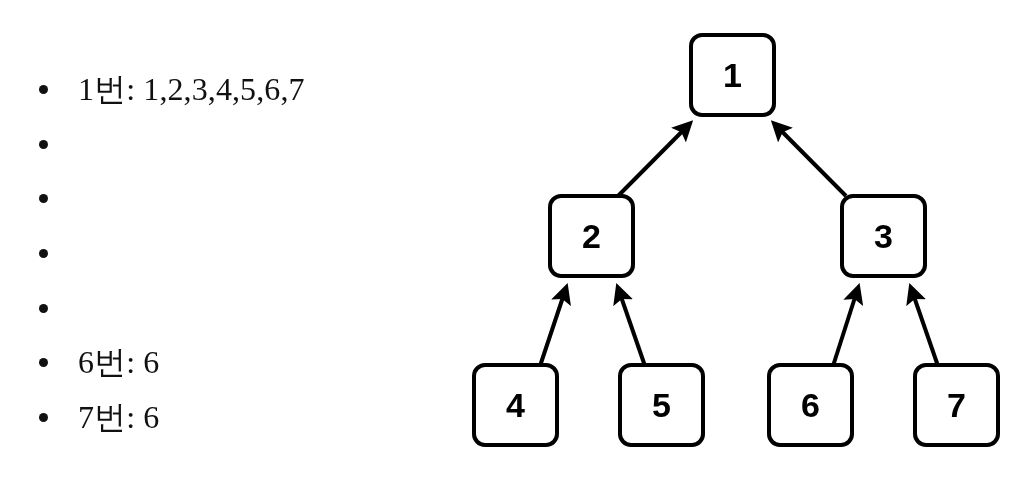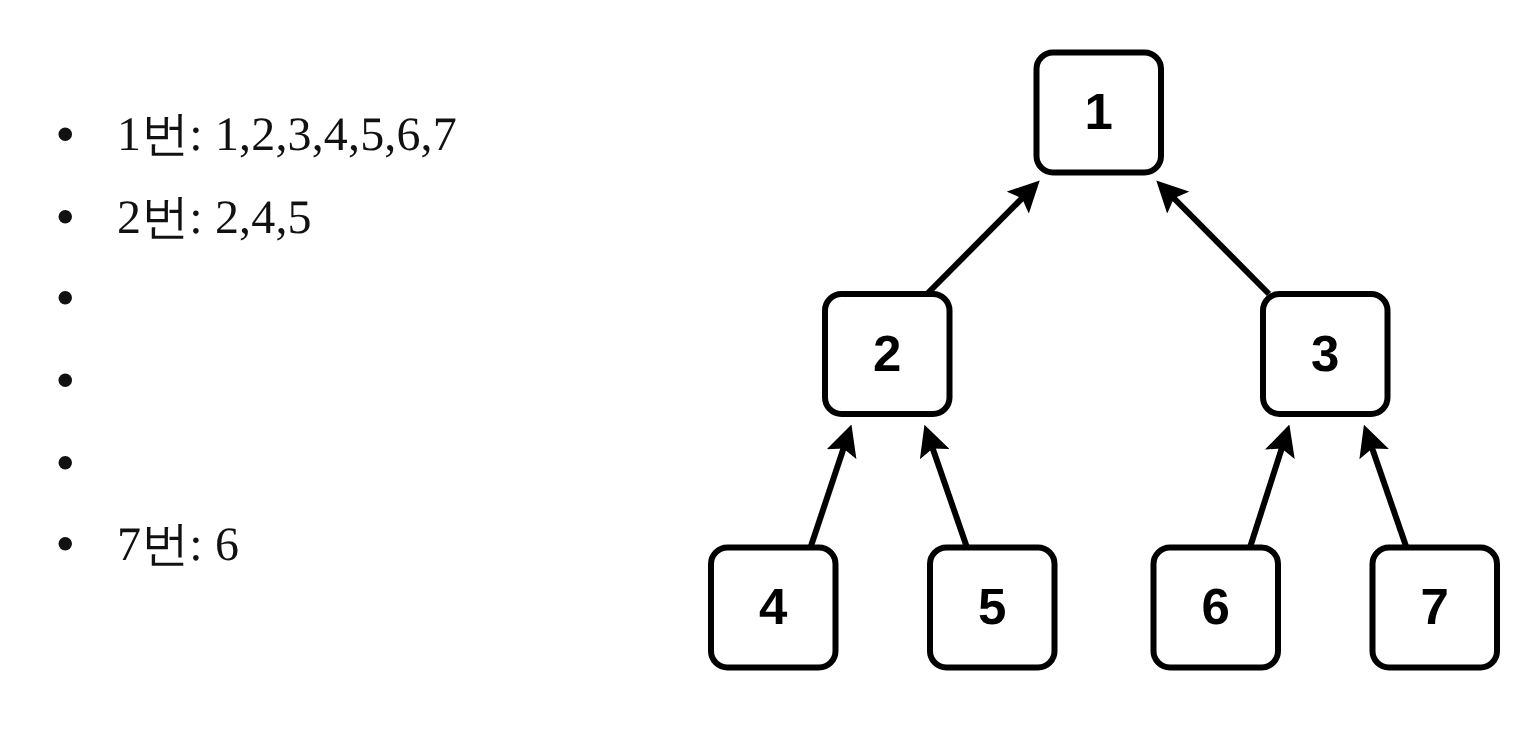--- a/index.html
+++ b/index.html
@@ -94,30 +94,33 @@
 </head>
 <body>
 
 <ul id="adjacency-list">
   <li class="adj-item">
     <span class="adj-bullet"></span>
     <span>1번: 1,2,3,4,5,6,7</span>
   </li>
   <li class="adj-item">
     <span class="adj-bullet"></span>
-    <span>2번: 2,4,5</span>
   </li>
   <li class="adj-item">
     <span class="adj-bullet"></span>
   </li>
   <li class="adj-item">
     <span class="adj-bullet"></span>
   </li>
   <li class="adj-item">
     <span class="adj-bullet"></span>
+  </li>
+  <li class="adj-item">
+    <span class="adj-bullet"></span>
+    <span>6번: 6</span>
   </li>
   <li class="adj-item">
     <span class="adj-bullet"></span>
     <span>7번: 6</span>
   </li>
 </ul>
 
 <div id="tree-diagram">
 
   <svg id="tree-edges" viewBox="0 0 586 493">

